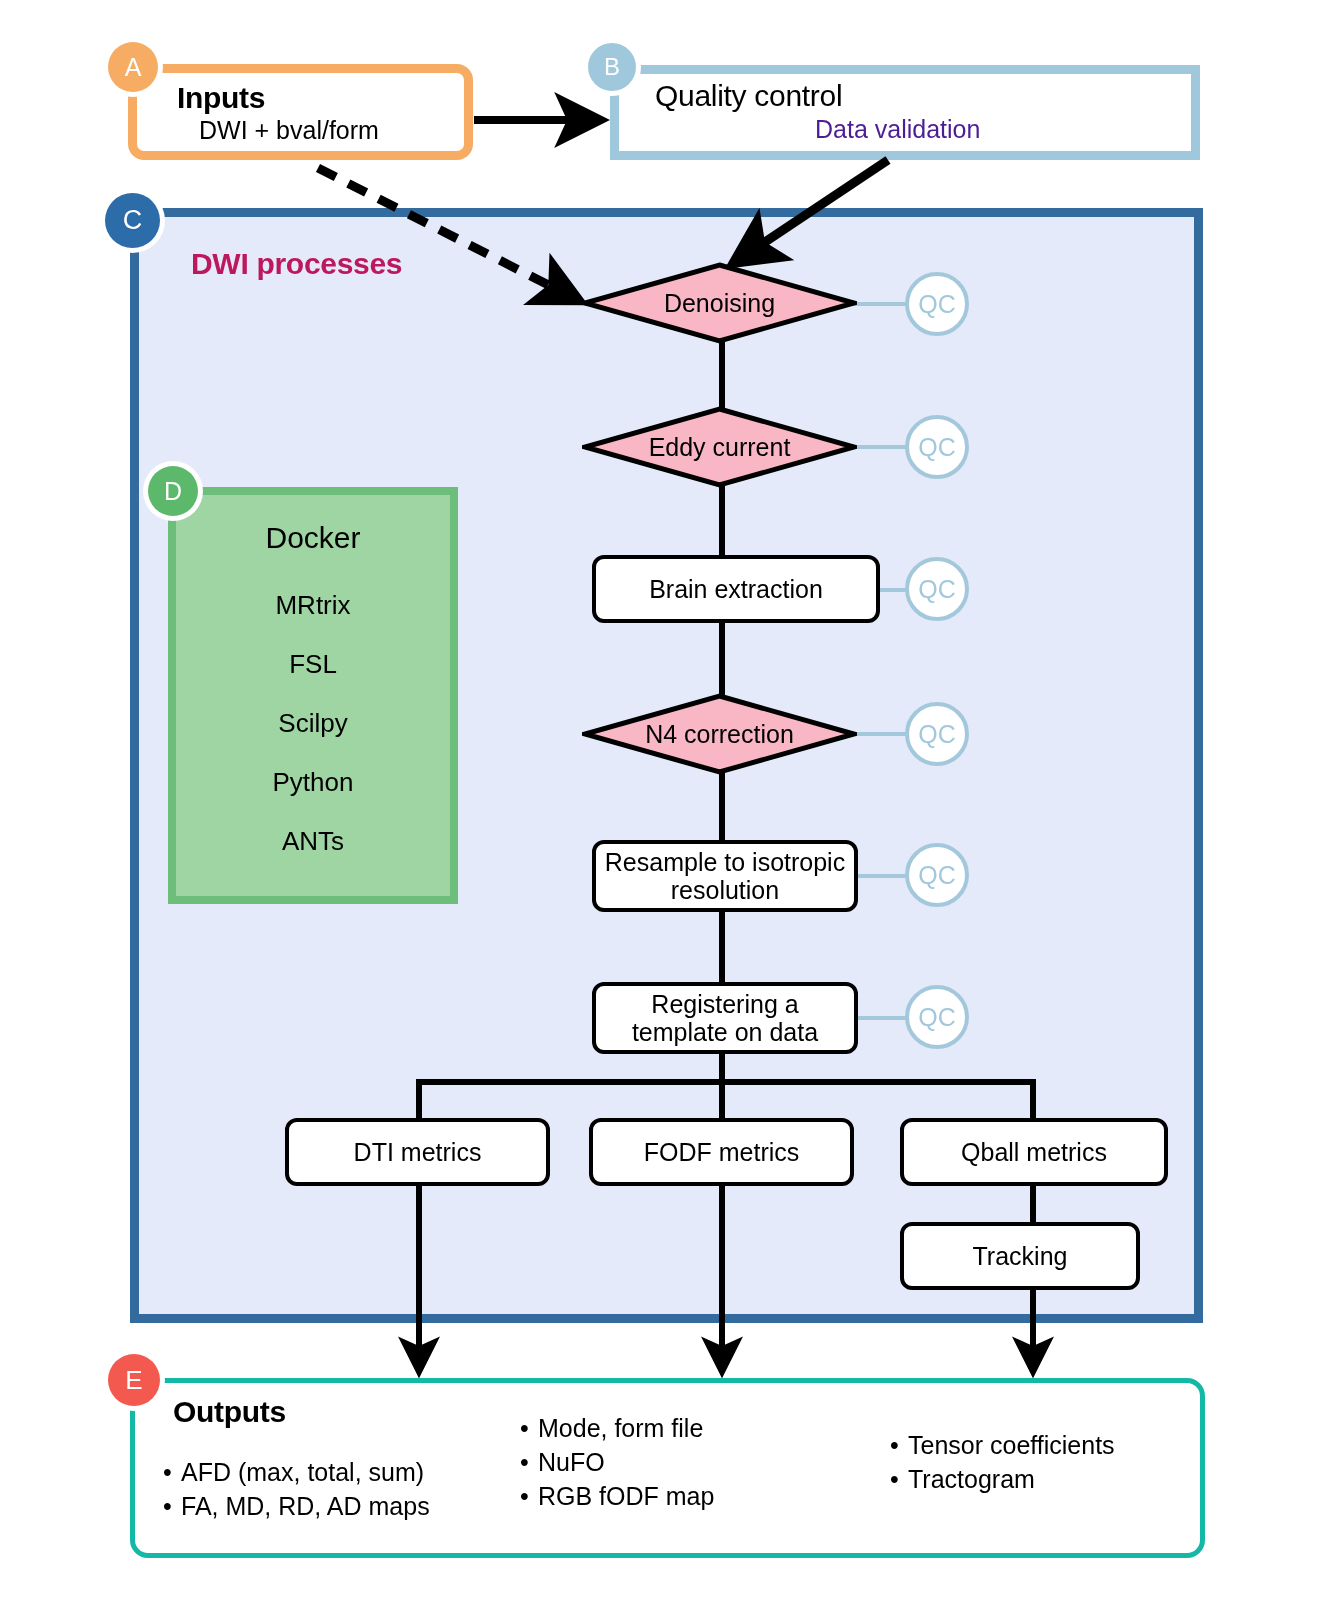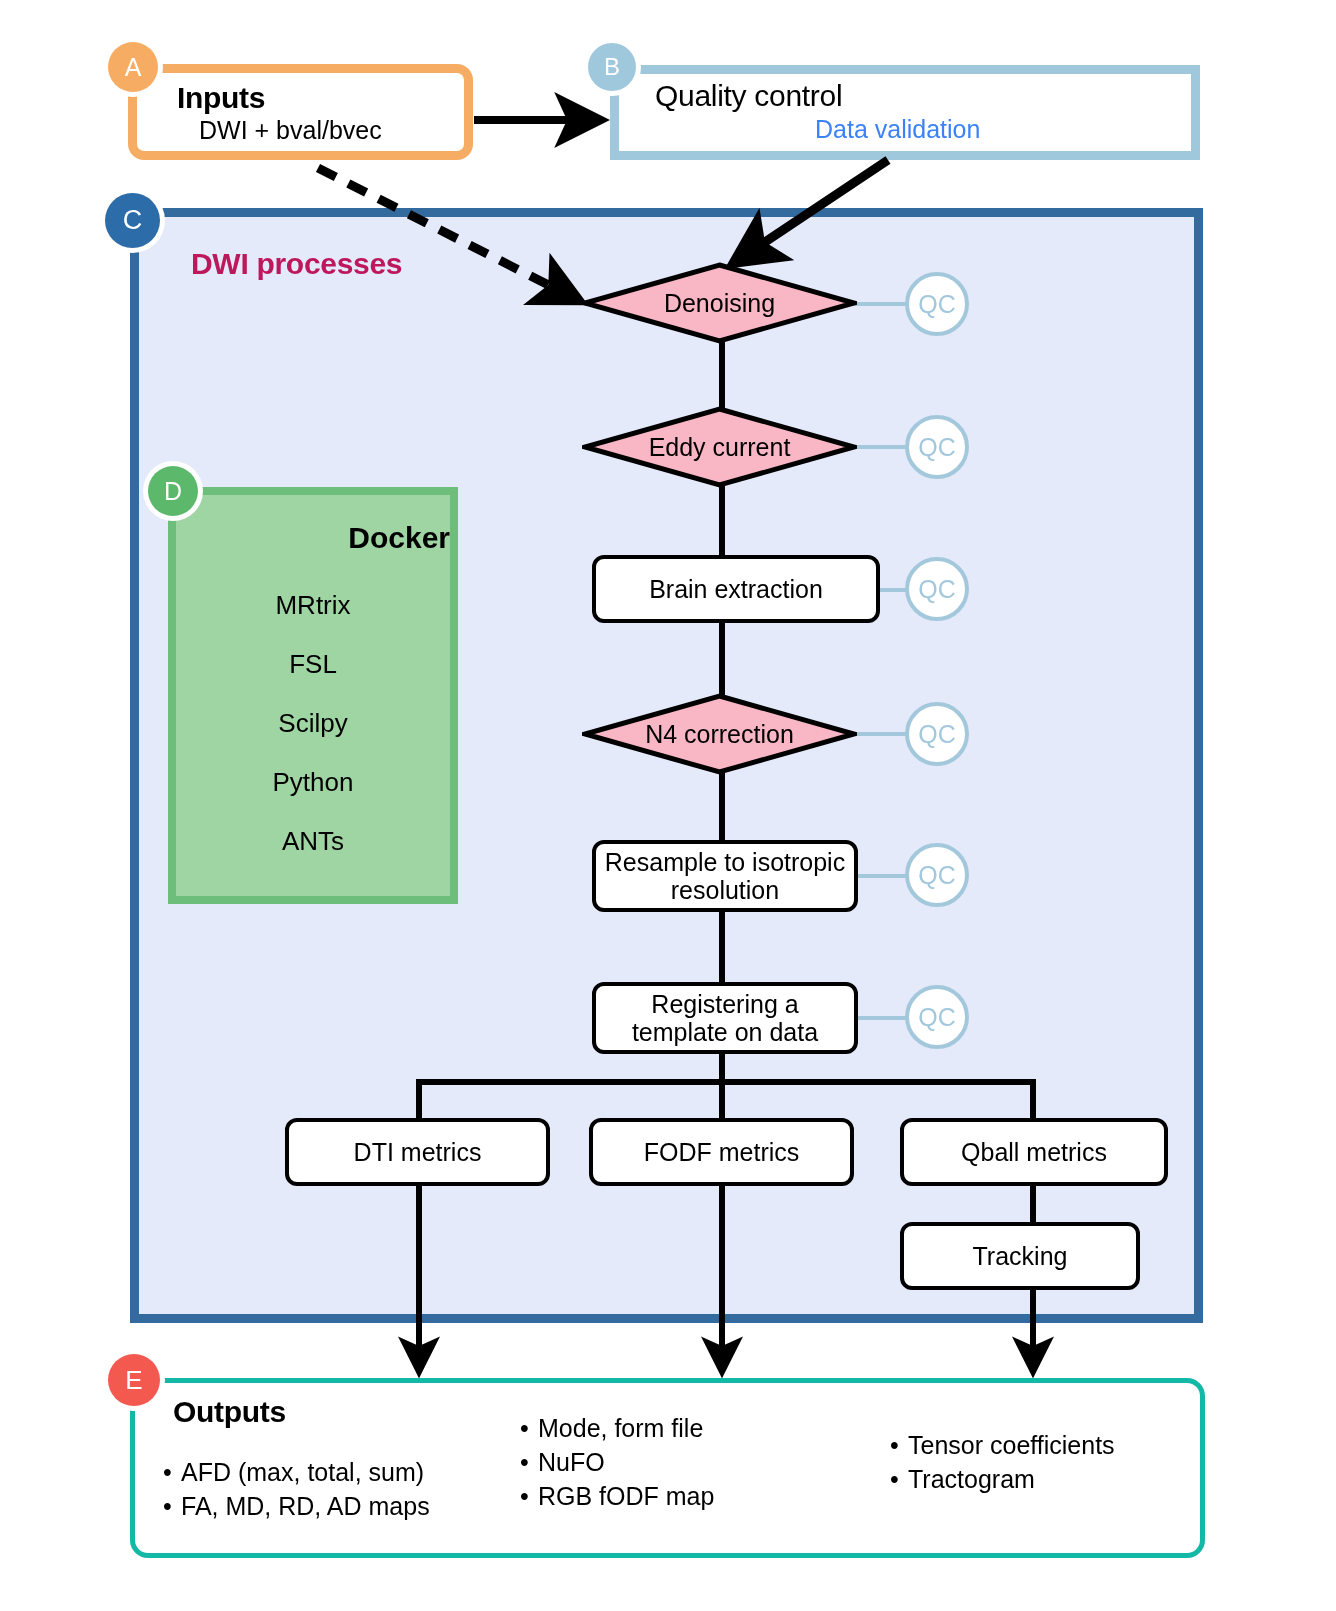--- a/index.html
+++ b/index.html
@@ -62,21 +62,21 @@
     background: #ffffff;
     z-index: 20;
   }
   #panel-b-title {
     position: absolute; left: 36px; top: 5px;
     font-size: 30px; font-weight: normal; color: #000;
     letter-spacing: -0.3px;
   }
   #panel-b-sub {
     position: absolute; left: 196px; top: 41px;
-    font-size: 25px; color: #3b82f6;
+    font-size: 25px; color: #4c1d95;
   }
 
   
   #panel-c {
     left: 130px; top: 208px; width: 1073px; height: 1115px;
     border: 9px solid #336B9E;
     background: #E4EAFA;
     z-index: 5;
   }
   #panel-c-title {
@@ -87,22 +87,22 @@
 
   
   #panel-d {
     left: 168px; top: 487px; width: 290px; height: 417px;
     border: 8px solid #6CBE7A;
     background: #9FD4A3;
     z-index: 10;
   }
   #panel-d-title {
     position: absolute; left: 0; right: 0; top: 26px;
-    text-align: right;
-    font-size: 30px; font-weight: bold; color: #000;
+    text-align: center;
+    font-size: 30px; font-weight: normal; color: #000;
   }
   .docker-item {
     position: absolute; left: 0; right: 0;
     text-align: center;
     font-size: 26px; color: #000;
   }
 
   
   #panel-e {
     left: 130px; top: 1378px; width: 1075px; height: 180px;
@@ -197,21 +197,21 @@
     <div class="docker-item" style="top:95px;">MRtrix</div>
     <div class="docker-item" style="top:154px;">FSL</div>
     <div class="docker-item" style="top:213px;">Scilpy</div>
     <div class="docker-item" style="top:272px;">Python</div>
     <div class="docker-item" style="top:331px;">ANTs</div>
   </div>
   <div class="badge abs" style="left:148px; top:466px; width:50px; height:50px; background:#5CB96B; font-size:25px;">D</div>
 
   <div id="panel-a" class="abs">
     <div id="panel-a-title">Inputs</div>
-    <div id="panel-a-sub">DWI + bval/bvec</div>
+    <div id="panel-a-sub">DWI + bval/form</div>
   </div>
   <div class="badge abs" style="left:108px; top:42px; width:50px; height:50px; background:#F6AC63; font-size:25px;">A</div>
 
   <div id="panel-b" class="abs">
     <div id="panel-b-title">Quality control</div>
     <div id="panel-b-sub">Data validation</div>
   </div>
   <div class="badge abs" style="left:588px; top:43px; width:48px; height:48px; background:#A0C8DC; font-size:24px;">B</div>
 
   <div class="qc-link abs" style="left:848px; top:302px;  width:62px;"></div>

